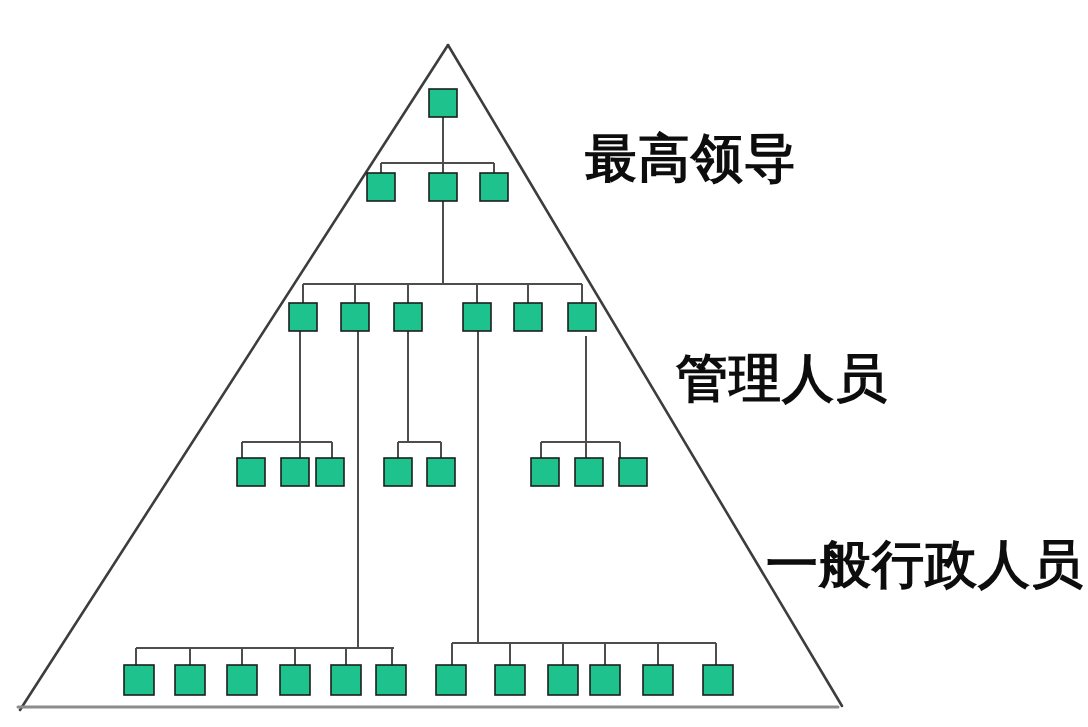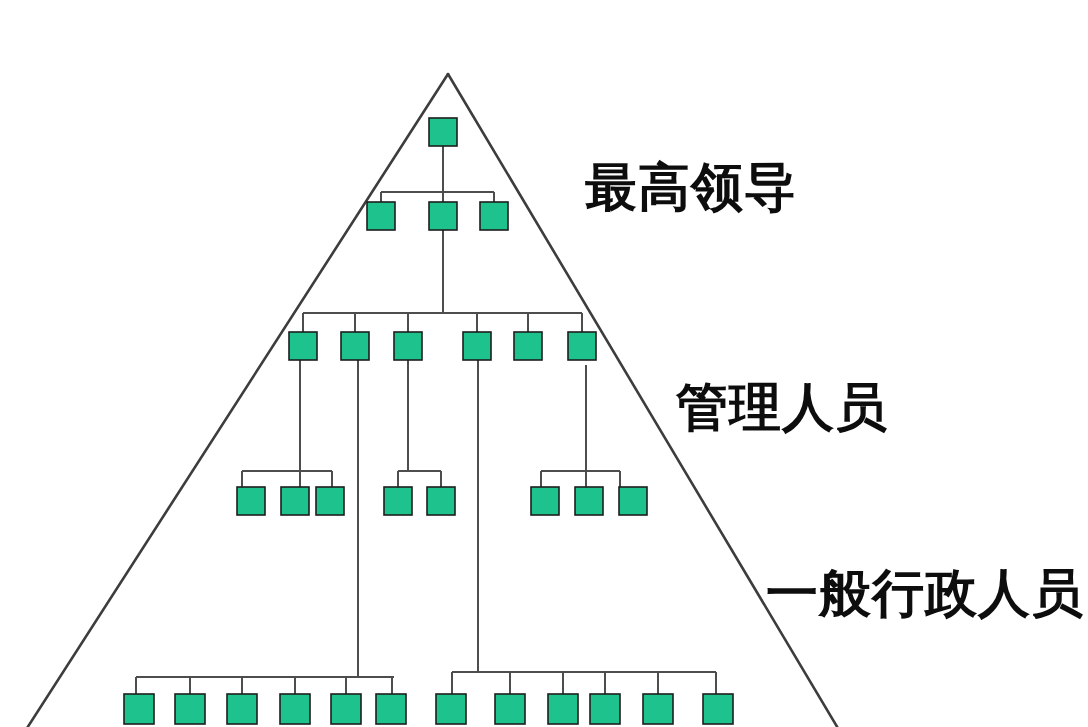--- a/index.html
+++ b/index.html
@@ -9,21 +9,20 @@
     width: 1088px;
     height: 727px;
     overflow: hidden;
     font-family: "Liberation Sans", sans-serif;
   }
   .canvas {
     position: relative;
     width: 1088px;
     height: 582px;
     background: var(--background, #ffffff);
-    margin-top: 29px;
   }
   svg { display: block; }
   .pyramid-edge {
     fill: none;
     stroke: var(--pyramid-edge, #3d3d3d);
     stroke-width: 2.6;
     stroke-linecap: round;
   }
   .pyramid-base {
     fill: none;

